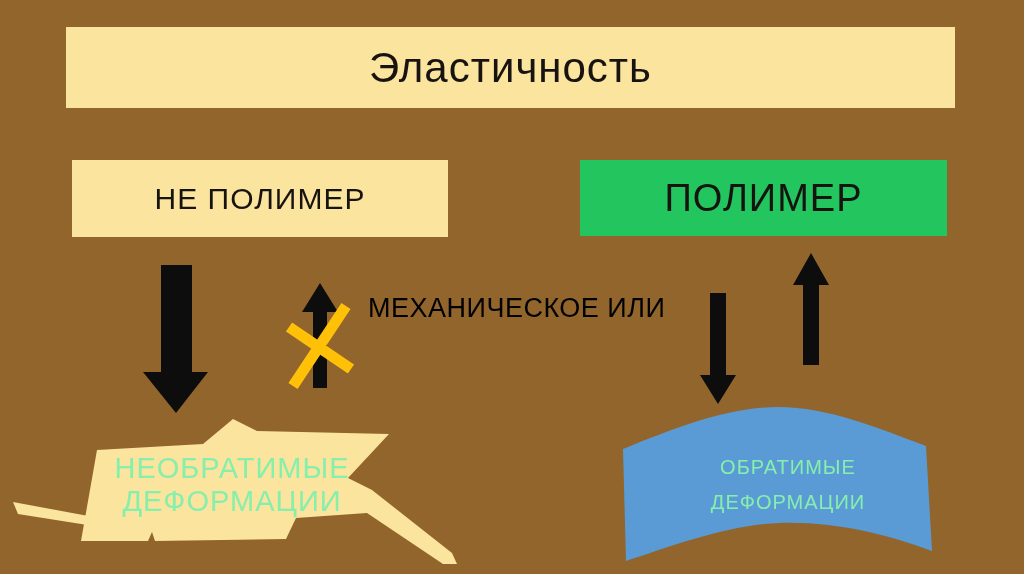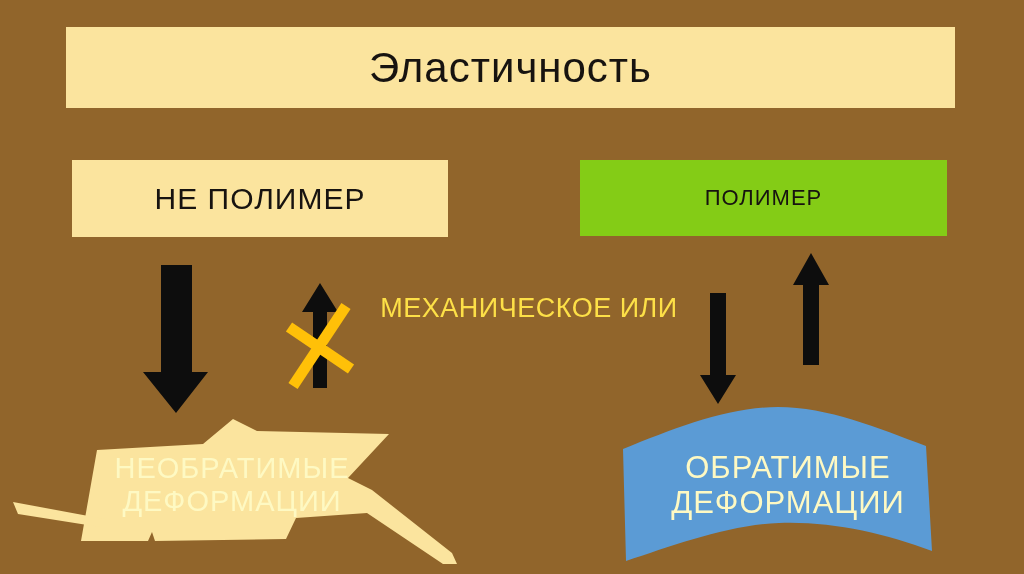--- a/index.html
+++ b/index.html
@@ -18,37 +18,37 @@
     background:#FBE49E;
     font-size:42px;letter-spacing:1px;
   }
   .box-left{
     left:72px;top:160px;width:376px;height:77px;
     background:#FBE49E;
     font-size:30px;letter-spacing:1px;
   }
   .box-right{
     left:580px;top:160px;width:367px;height:76px;
-    background:#84cc16;
-    font-size:22px;letter-spacing:1px;
+    background:#22c55e;
+    font-size:38px;letter-spacing:1px;
   }
   .center-text{
     position:absolute;left:368px;top:290px;width:322px;
-    text-align:center;font-size:27px;line-height:37px;letter-spacing:0.5px;
-    color:#fde047;
+    font-size:27px;line-height:37px;letter-spacing:0.5px;
+    color:#000000;
   }
   .overlay{position:absolute;left:0;top:0;width:1024px;height:574px;}
   .result-text{
-    position:absolute;text-align:center;letter-spacing:1px;color:#fef9c3;
+    position:absolute;text-align:center;letter-spacing:1px;color:#86efac;
   }
   .result-left{
     left:92px;top:452px;width:280px;font-size:29px;line-height:33px;
   }
   .result-right{
-    left:648px;top:450px;width:280px;font-size:31px;line-height:35px;
+    left:648px;top:450px;width:280px;font-size:20px;line-height:35px;
   }
 </style>
 </head>
 <body>
 
 <div class="stage">
 
   <div class="banner box-left">
     <span>НЕ ПОЛИМЕР</span>
   </div>

